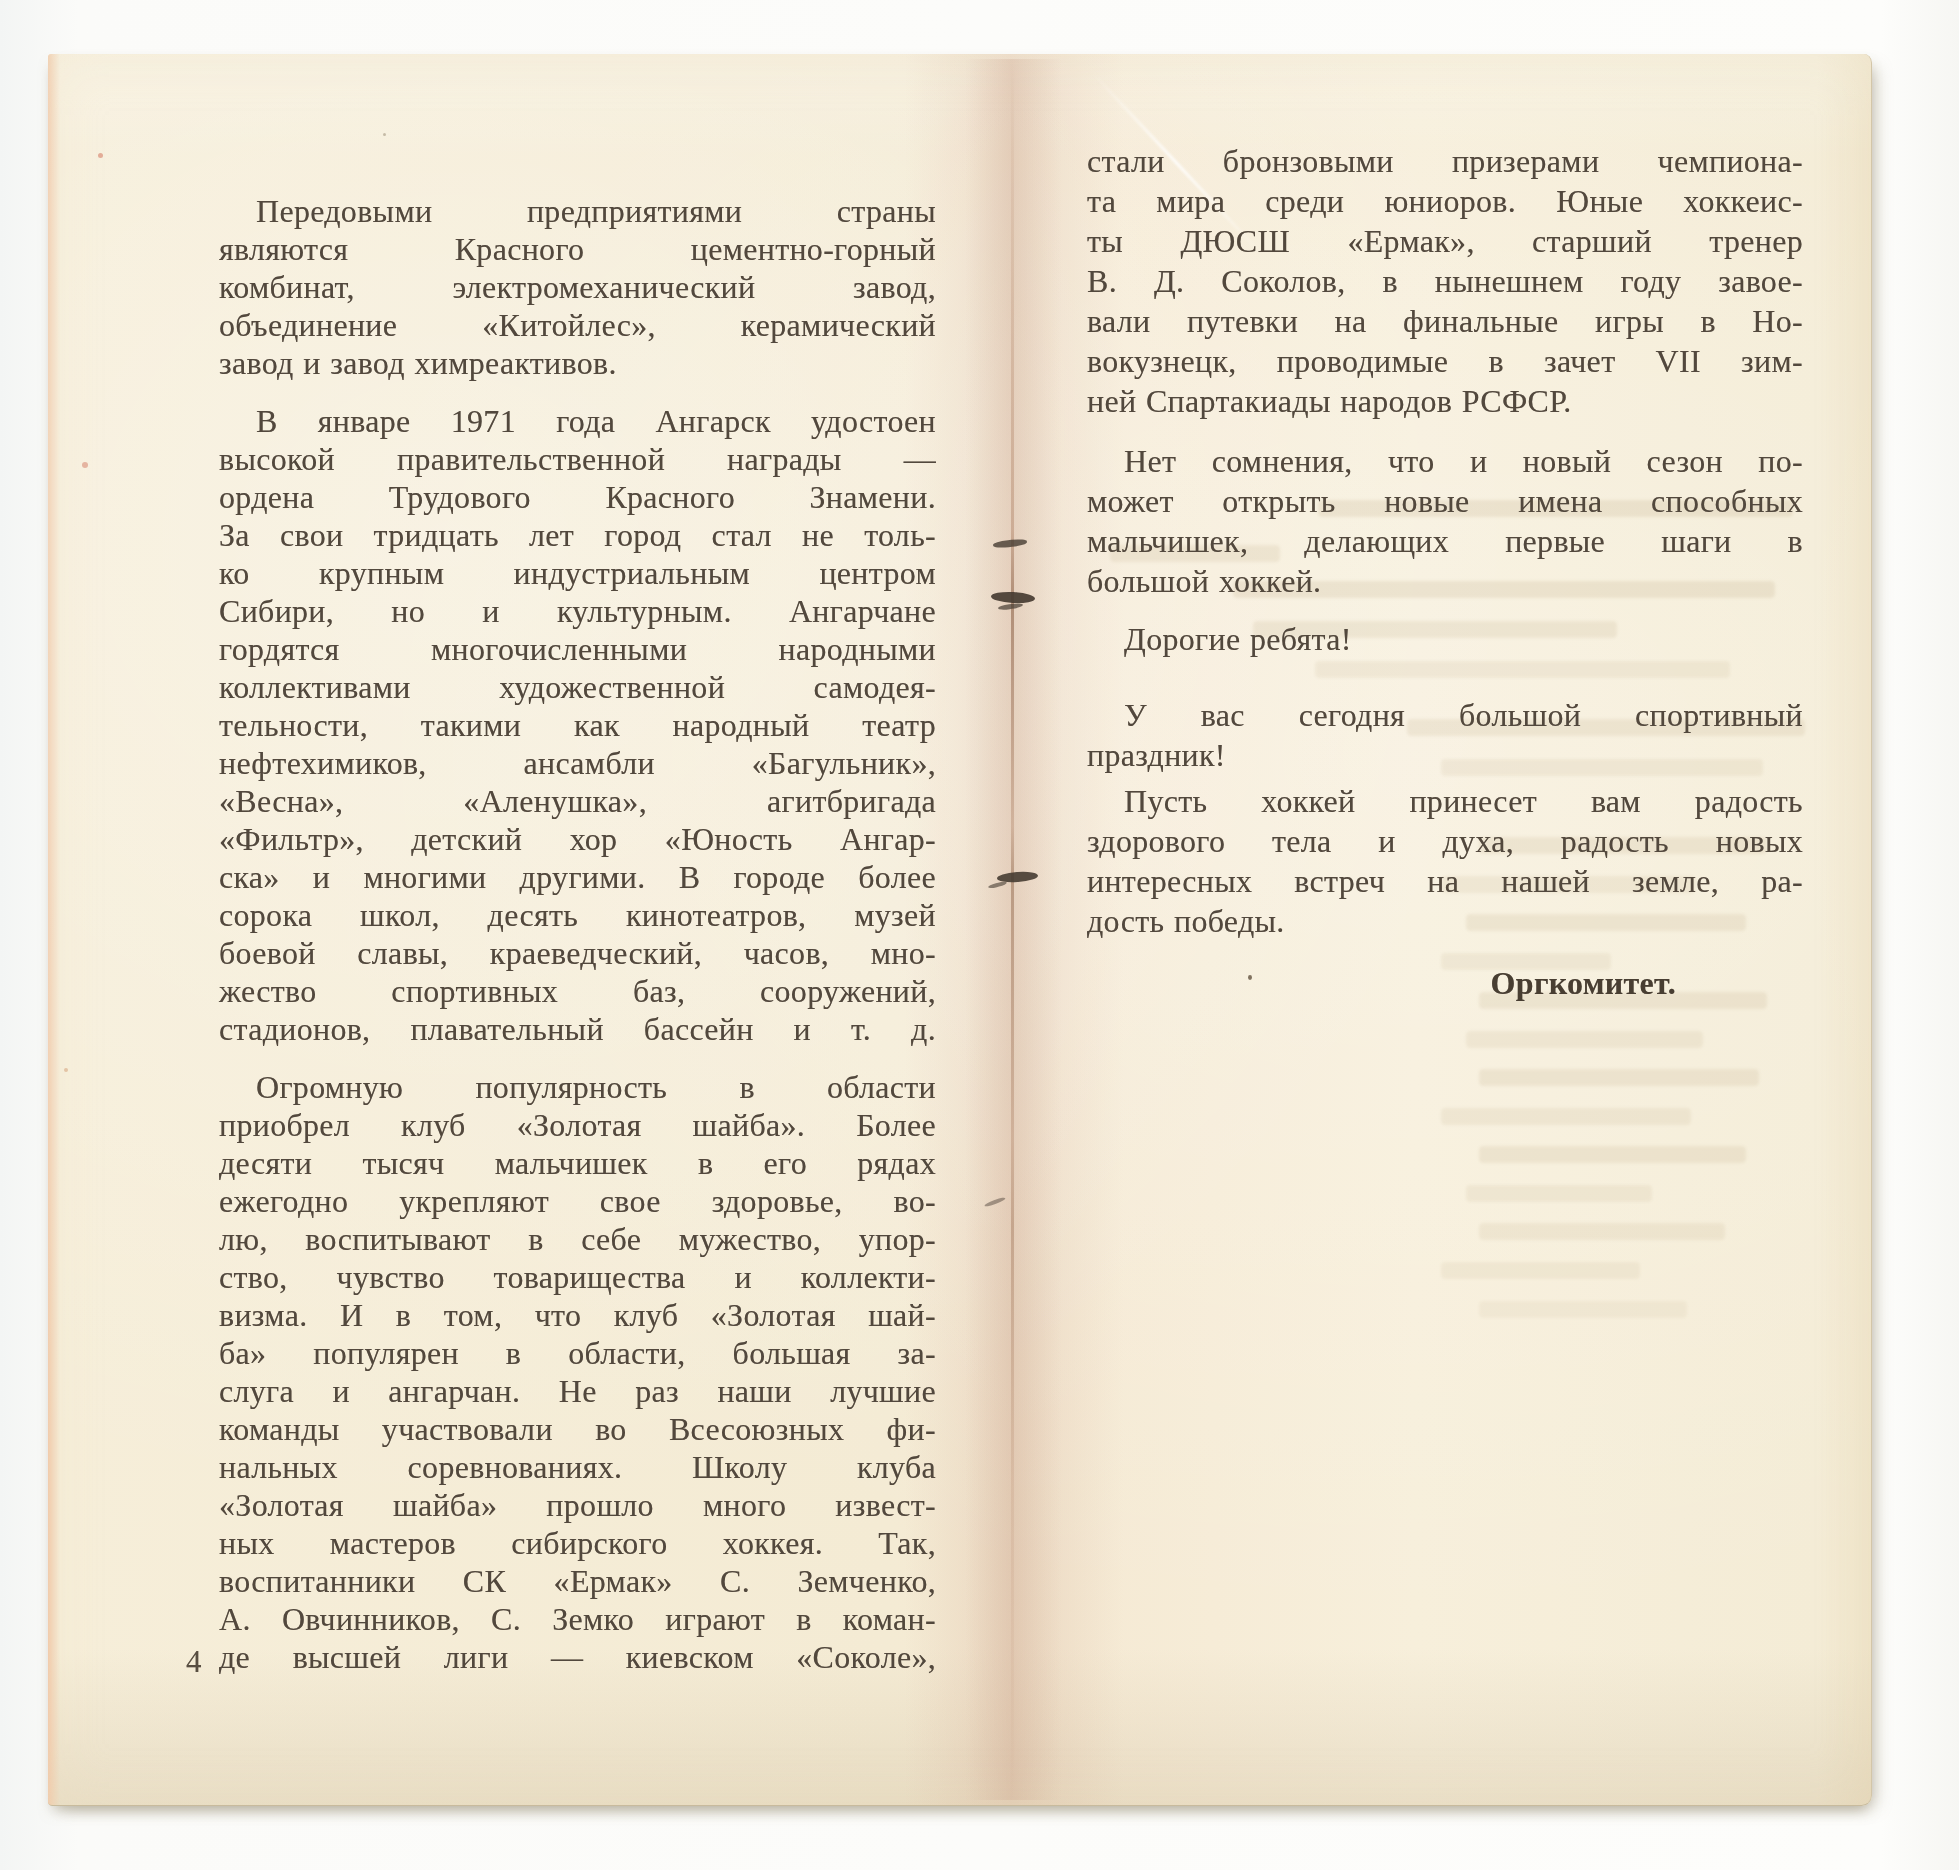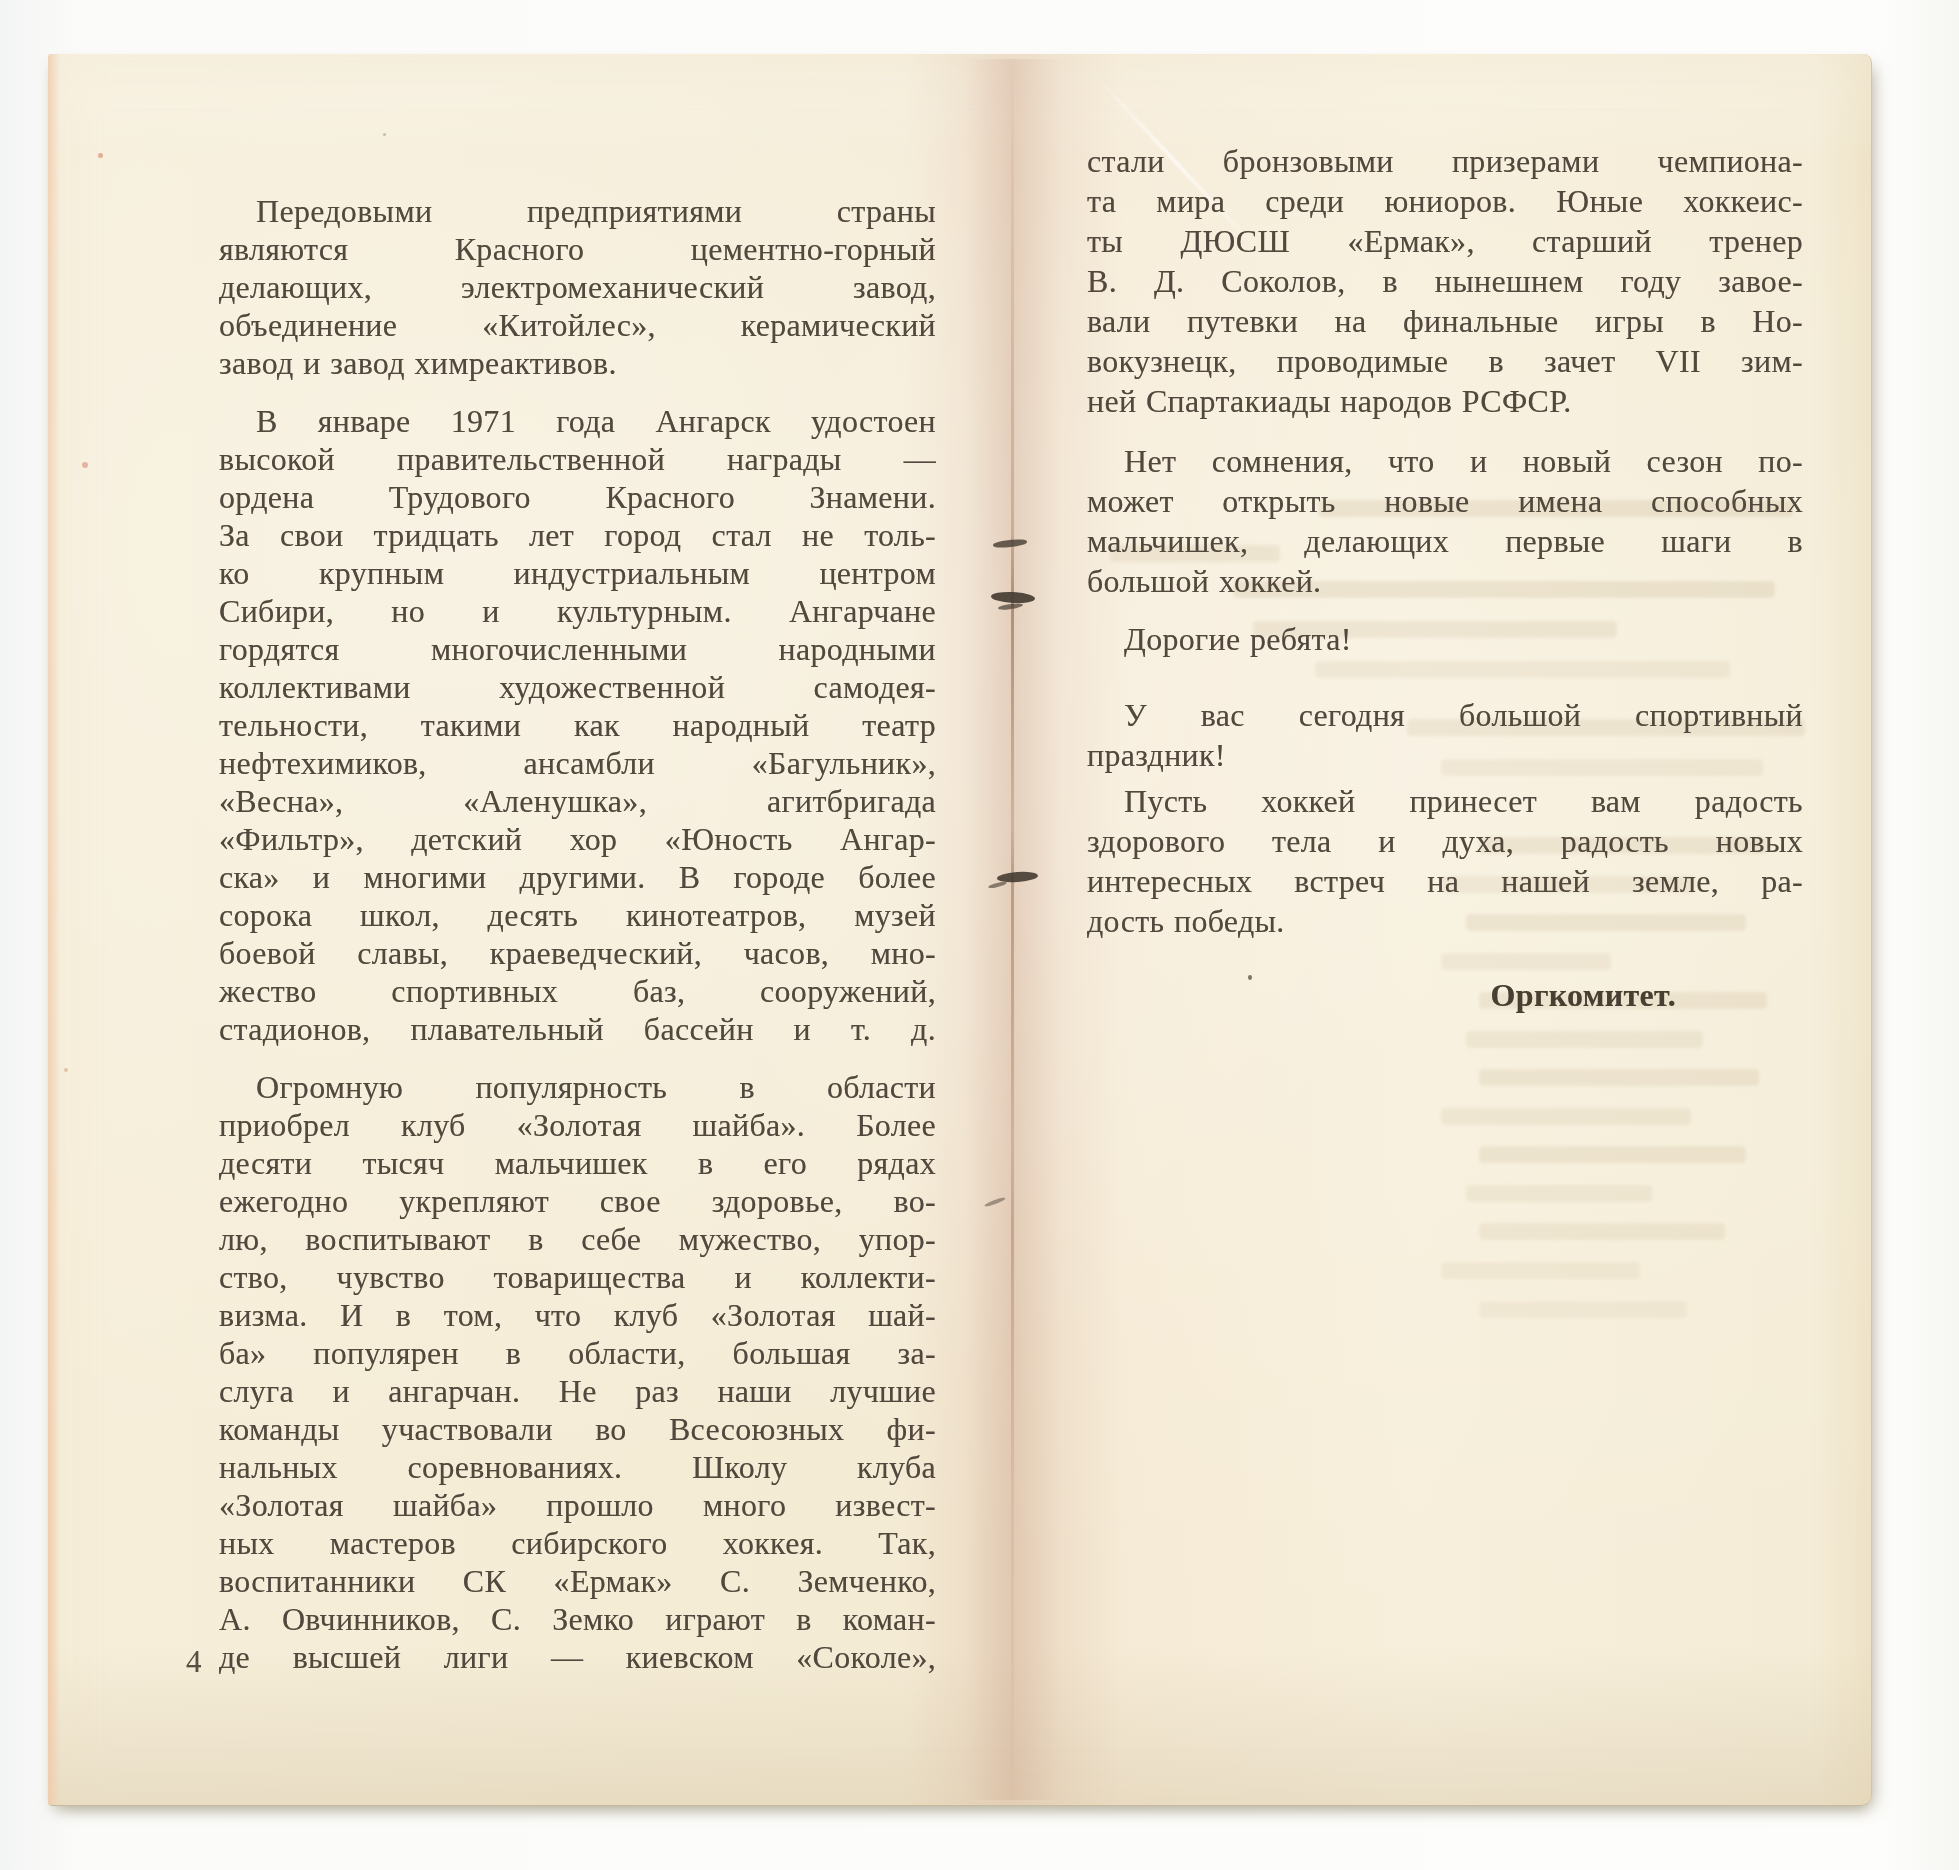--- a/index.html
+++ b/index.html
@@ -106,21 +106,21 @@
 <div class="ghost" style="left:1466px;top:1185px;width:186px;opacity:.1"></div>
 <div class="ghost" style="left:1479px;top:1223px;width:246px;opacity:.11"></div>
 <div class="ghost" style="left:1441px;top:1262px;width:199px;opacity:.09"></div>
 <div class="ghost" style="left:1479px;top:1301px;width:208px;opacity:.08"></div>
 
 <div class="crease-diag"></div>
 
 <div class="col col-left">
     <div class="line ind">Передовыми  предприятиями  страны</div>
     <div class="line">являются Красного цементно-горный</div>
-    <div class="line">делающих, электромеханический завод,</div>
+    <div class="line">комбинат, электромеханический завод,</div>
     <div class="line">объединение «Китойлес», керамический</div>
     <div class="line last">завод и завод химреактивов.</div>
     <div class="line ind">В январе 1971 года Ангарск удостоен</div>
     <div class="line">высокой правительственной награды —</div>
     <div class="line">ордена Трудового Красного Знамени.</div>
     <div class="line">За свои тридцать лет город стал не толь-</div>
     <div class="line">ко крупным индустриальным центром</div>
     <div class="line">Сибири, но и культурным. Ангарчане</div>
     <div class="line">гордятся многочисленными народными</div>
     <div class="line">коллективами художественной самодея-</div>
@@ -164,21 +164,21 @@
     <div class="line">может открыть новые имена способных</div>
     <div class="line">мальчишек, делающих первые шаги в</div>
     <div class="line last">большой хоккей.</div>
     <div class="line ind last" style="margin-top: 18px;">Дорогие ребята!</div>
     <div class="line ind" style="margin-top: 36px;">У вас сегодня большой спортивный</div>
     <div class="line last">праздник!</div>
     <div class="line ind" style="margin-top: 6px;">Пусть хоккей принесет вам радость</div>
     <div class="line">здорового тела и духа, радость новых</div>
     <div class="line">интересных встреч на нашей земле, ра-</div>
     <div class="line last">дость победы.</div>
-    <div class="line last b a-right" style="margin-top: 34px;">Оргкомитет.</div>
+    <div class="line last b a-right" style="margin-top: 22px;">Оргкомитет.</div>
   </div>
 
 <div class="gutter-band"></div>
 <div class="crease"></div>
 <div class="staple s-a"></div>
 <div class="staple s-b"></div>
 <div class="staple s-b2"></div>
 <div class="staple s-c"></div>
 <div class="staple s-c2"></div>
 <div class="staple s-d"></div>

